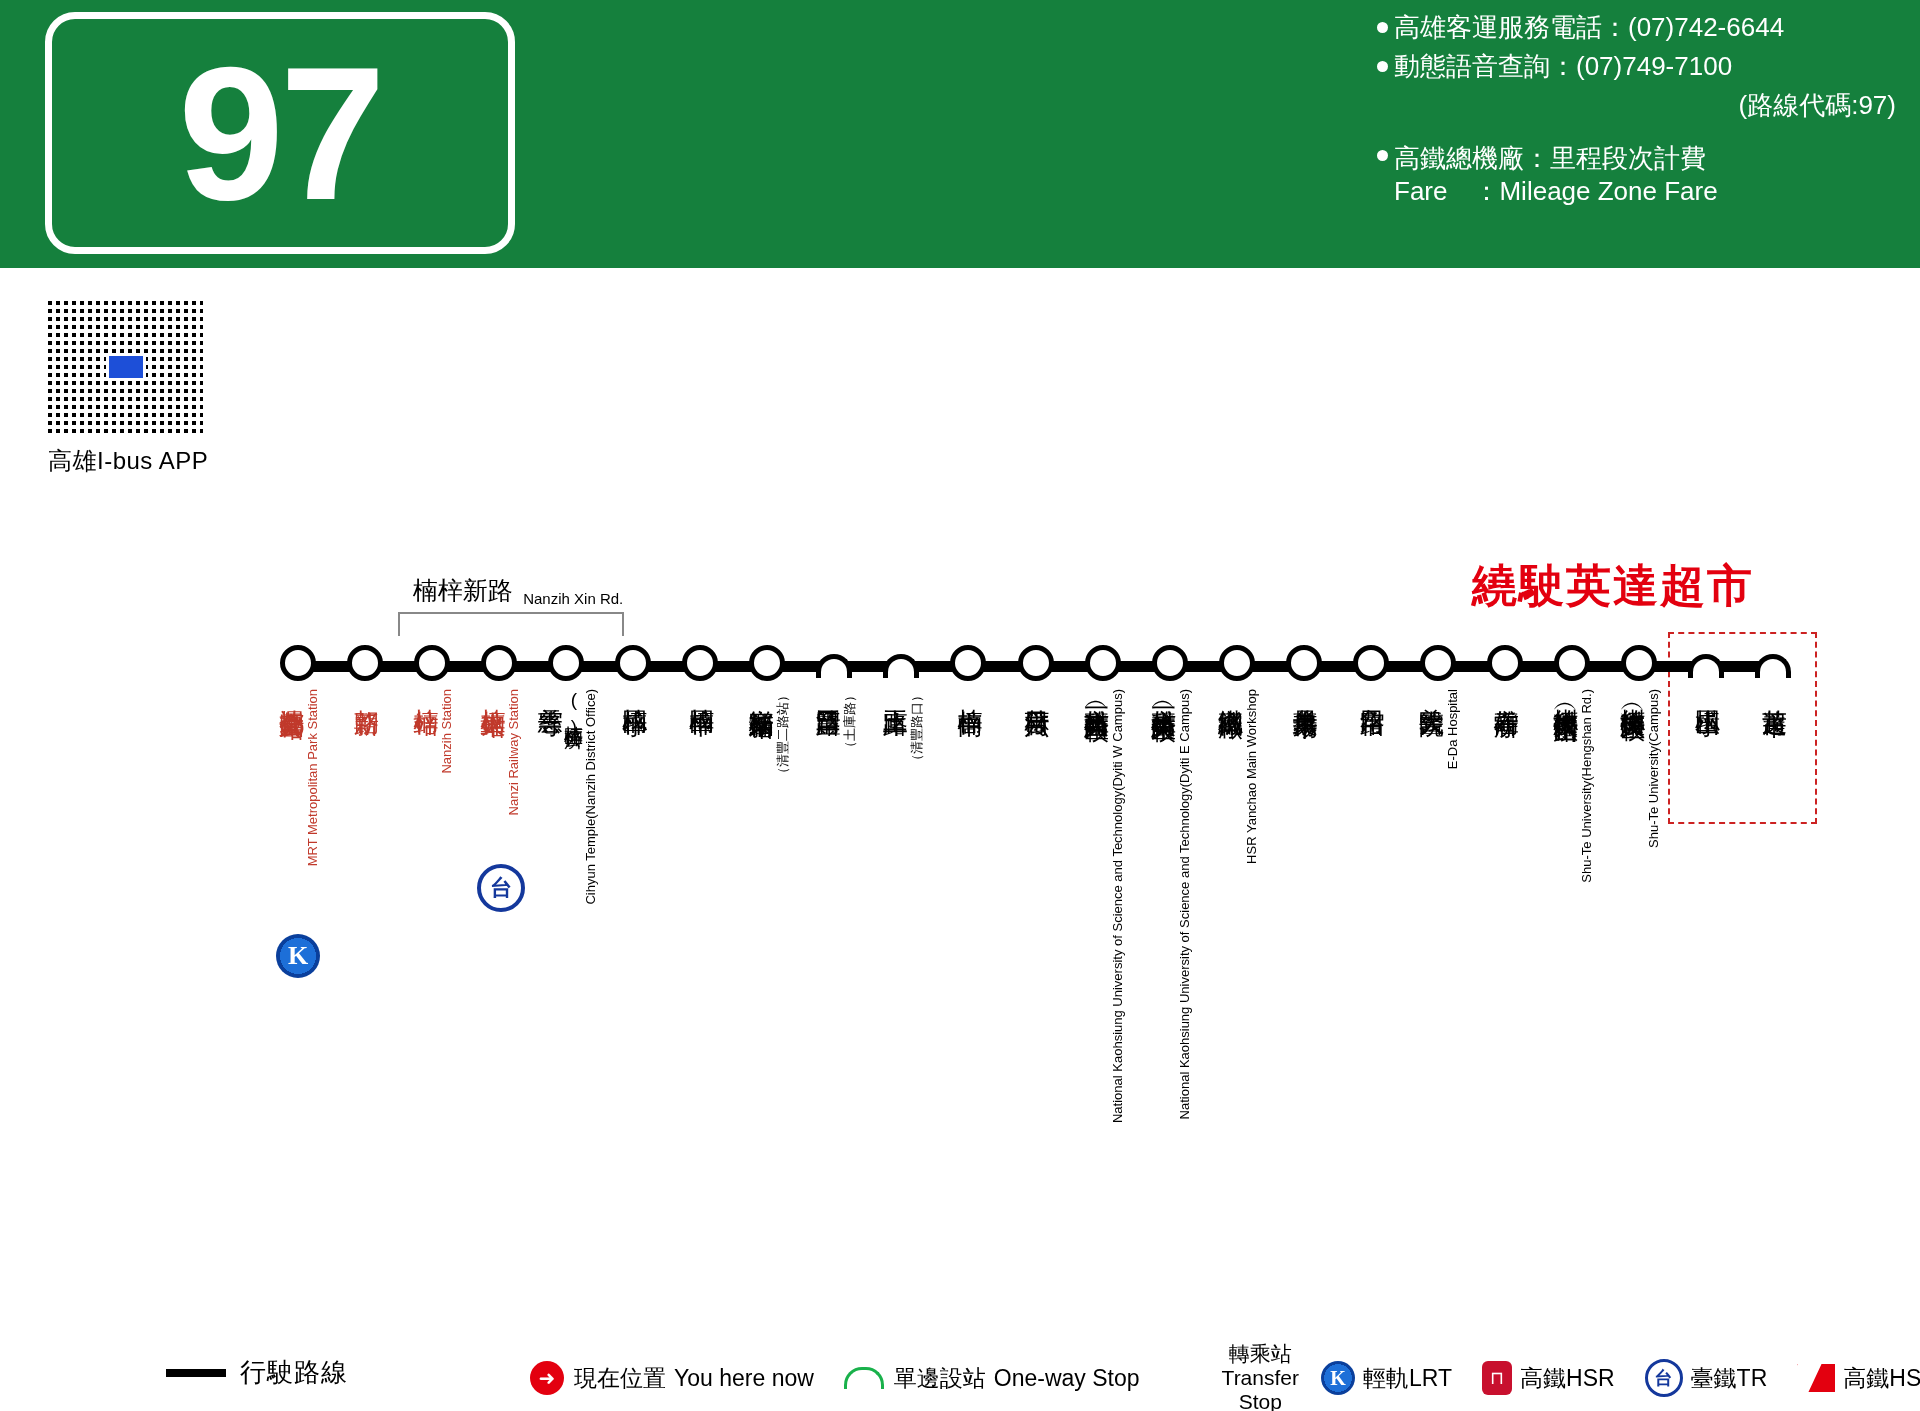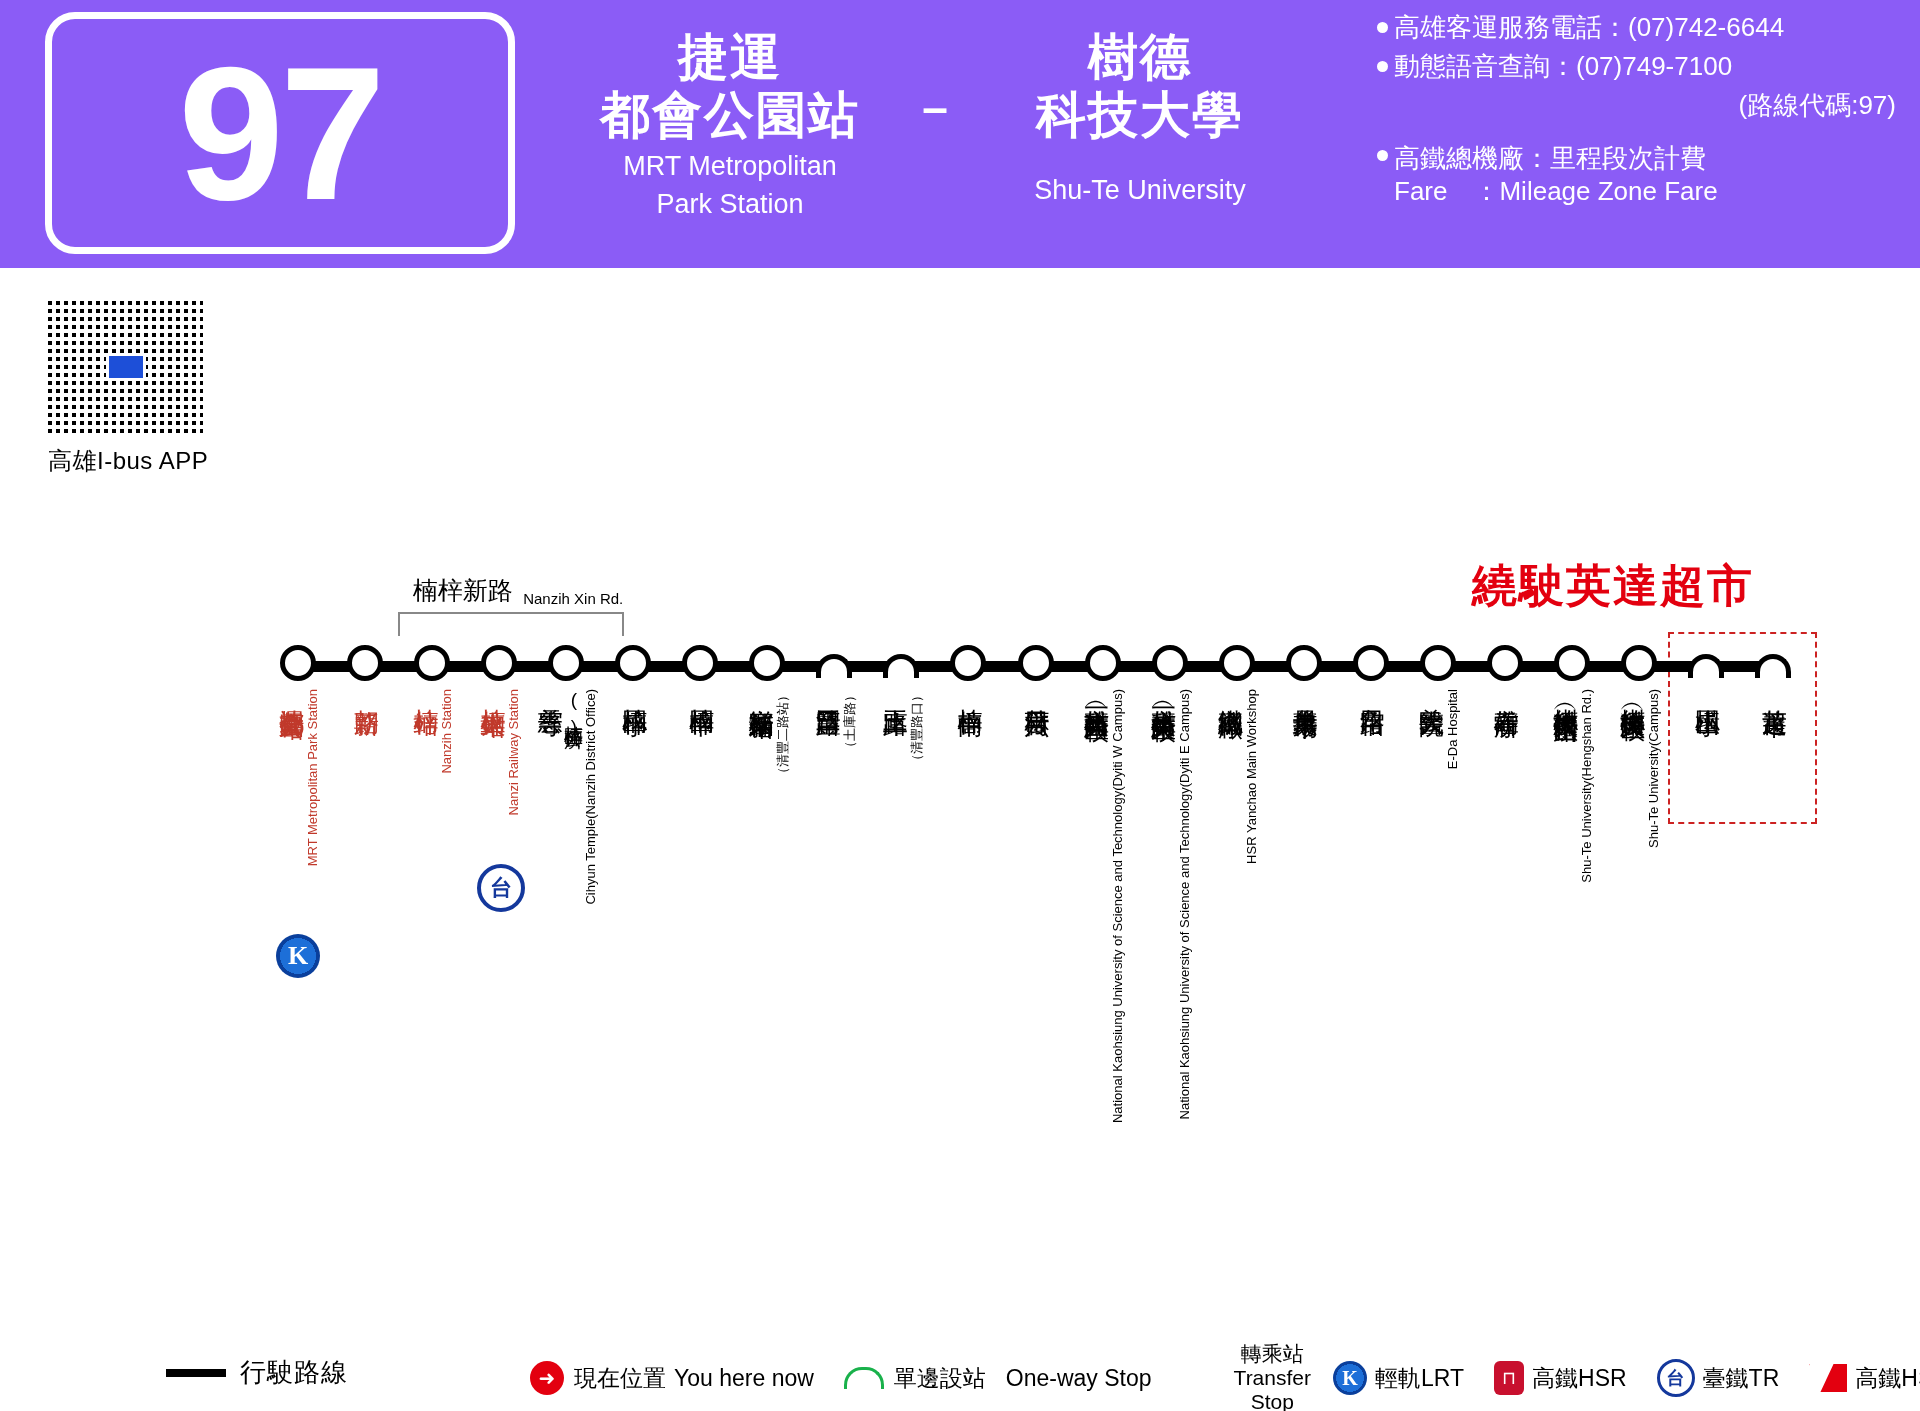--- a/index.html
+++ b/index.html
@@ -8,21 +8,21 @@
     background:#ffffff;
     font-family:"Liberation Sans","DejaVu Sans",sans-serif;
     color:#000;
     overflow:hidden;
     position:relative;
   }
 
   
   #header{
     position:absolute;left:0;top:0;width:1920px;height:268px;
-    background:#8b5cf6;
+    background:#15803d;
     color:#fff;
   }
   #route-badge{
     position:absolute;left:45px;top:12px;width:470px;height:242px;
     border:7px solid #ffffff;border-radius:30px;
     box-sizing:border-box;
     display:flex;align-items:center;justify-content:center;
   }
   #route-number{
     font-size:190px;font-weight:bold;line-height:1;letter-spacing:-4px;
@@ -187,34 +187,20 @@
 </style>
 </head>
 <body>
 
 <div id="header">
 
   <div id="route-badge">
     <span id="route-number">97</span>
   </div>
 
-  <div id="od-block">
-    <div class="od-col">
-      <div class="od-zh">捷運</div>
-      <div class="od-zh">都會公園站</div>
-      <div class="od-en">MRT Metropolitan</div>
-      <div class="od-en">Park Station</div>
-    </div>
-    <div id="od-dash">–</div>
-    <div class="od-col">
-      <div class="od-zh">樹德</div>
-      <div class="od-zh">科技大學</div>
-      <div class="od-en" style="margin-top:30px">Shu-Te University</div>
-    </div>
-  </div>
 
   <div id="info-block">
     <div class="info-row">
       <span class="info-bullet">
           <i></i>
         </span>
       <span class="info-text">高雄客運服務電話：(07)742-6644</span>
     </div>
     <div class="info-row">
       <span class="info-bullet">
@@ -420,21 +406,21 @@
   </div>
   <div id="legend-main">
     <div class="lg-item">
       <span class="arrow-ico">➜</span>
       <span class="t">現在位置</span>
       <span class="t" style="margin-left:8px">You here now</span>
     </div>
     <div class="lg-item">
       <span class="oneway-ico"></span>
       <span class="t">單邊設站</span>
-      <span class="t" style="margin-left:20px">One-way Stop</span>
+      <span class="t" style="margin-left:8px">One-way Stop</span>
     </div>
     <div class="divider"></div>
     <div class="transfer-label">
       <div>轉乘站</div>
       <div>Transfer Stop</div>
     </div>
     <div class="lg-item">
       <span class="mini-mrt">K</span>
       <span class="t">輕軌LRT</span>
     </div>

